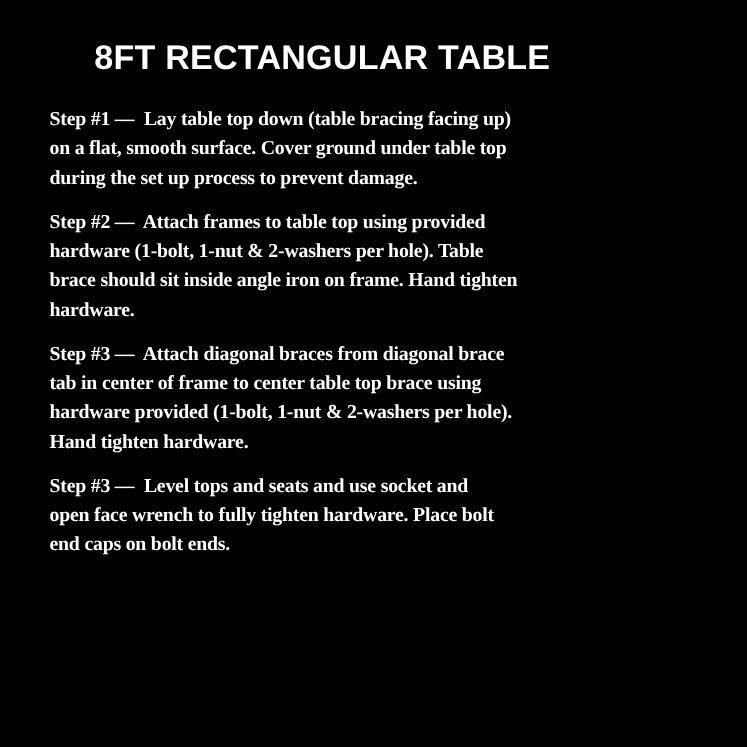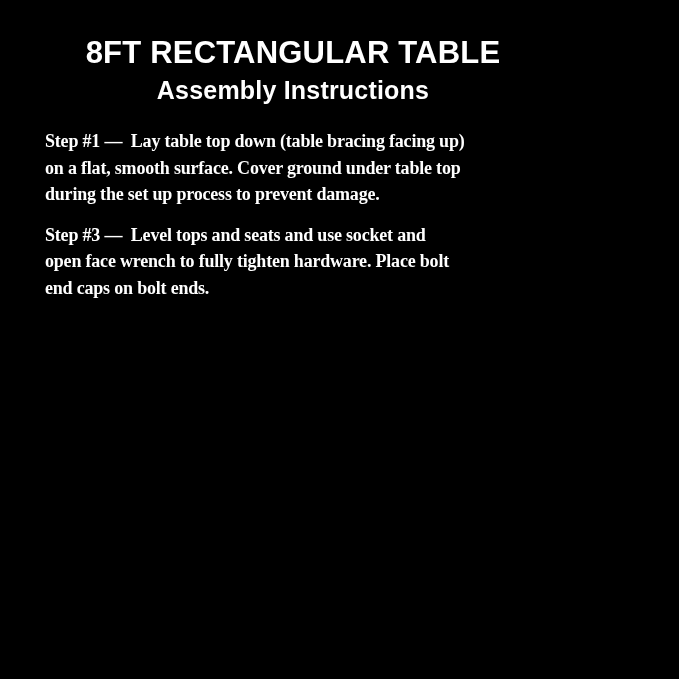--- a/index.html
+++ b/index.html
@@ -46,22 +46,29 @@
     letter-spacing: -0.2px;
     white-space: pre-wrap;
     font-family: Liberation Serif, serif;
   }
 </style>
 </head>
 <body>
 
 <main class="poster">
   <h1 class="title">8FT RECTANGULAR TABLE</h1>
-  <h2 class="subtitle">Assembly Instructions</h2>
   <section class="steps">
     <p class="step">Step #1 —  Lay table top down (table bracing facing up)
 on a flat, smooth surface. Cover ground under table top
 during the set up process to prevent damage.</p>
+    <p class="step">Step #2 —  Attach frames to table top using provided
+hardware (1-bolt, 1-nut &amp; 2-washers per hole). Table
+brace should sit inside angle iron on frame. Hand tighten
+hardware.</p>
+    <p class="step">Step #3 —  Attach diagonal braces from diagonal brace
+tab in center of frame to center table top brace using
+hardware provided (1-bolt, 1-nut &amp; 2-washers per hole).
+Hand tighten hardware.</p>
     <p class="step">Step #3 —  Level tops and seats and use socket and
 open face wrench to fully tighten hardware. Place bolt
 end caps on bolt ends.</p>
   </section>
 </main>
 
 </body></html>

